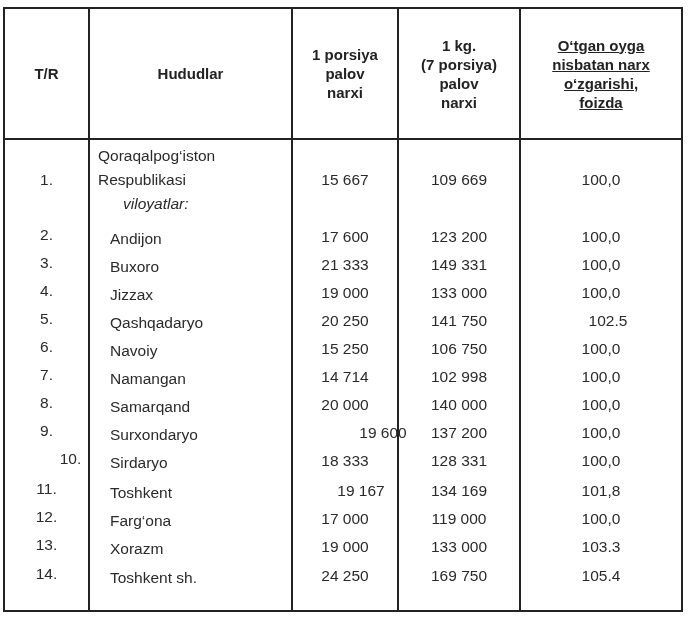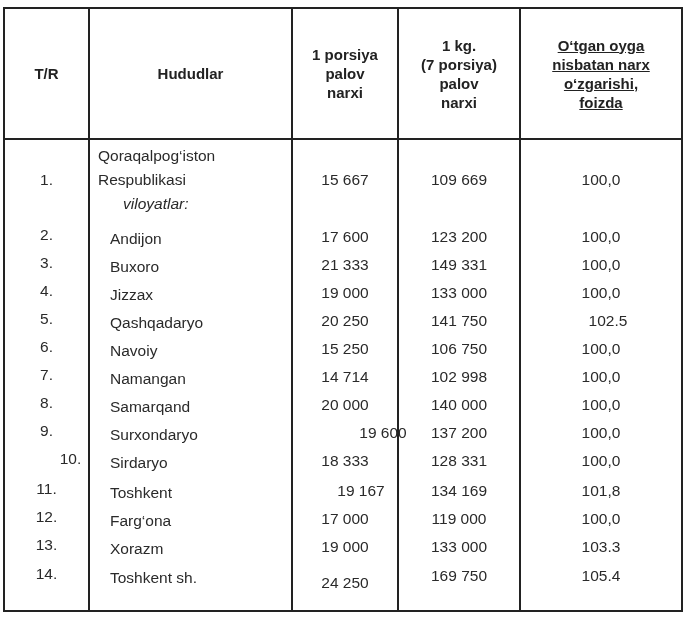--- a/index.html
+++ b/index.html
@@ -150,18 +150,18 @@
       <div>
         <div class="cell num" style="left:0; width:83px; top:527px;">13.</div>
         <div class="cell" style="left:105px; top:531px;text-align:center;">Xorazm</div>
         <div class="cell num" style="left:288px; width:104px; top:529px;">19 000</div>
         <div class="cell num" style="left:394px; width:120px; top:529px;">133 000</div>
         <div class="cell num" style="left:516px; width:160px; top:529px;">103.3</div>
       </div>
       <div>
         <div class="cell num" style="left:0; width:83px; top:556px;">14.</div>
         <div class="cell" style="left:105px; top:560px;">Toshkent sh.</div>
-        <div class="cell num" style="left:288px; width:104px; top:558px;margin-top:7px;">24 250</div>
+        <div class="cell num" style="left:288px; width:104px; top:558px;">24 250</div>
         <div class="cell num" style="left:394px; width:120px; top:558px;">169 750</div>
         <div class="cell num" style="left:516px; width:160px; top:558px;">105.4</div>
       </div>
     </div>
 </div>
 
 </body></html>

